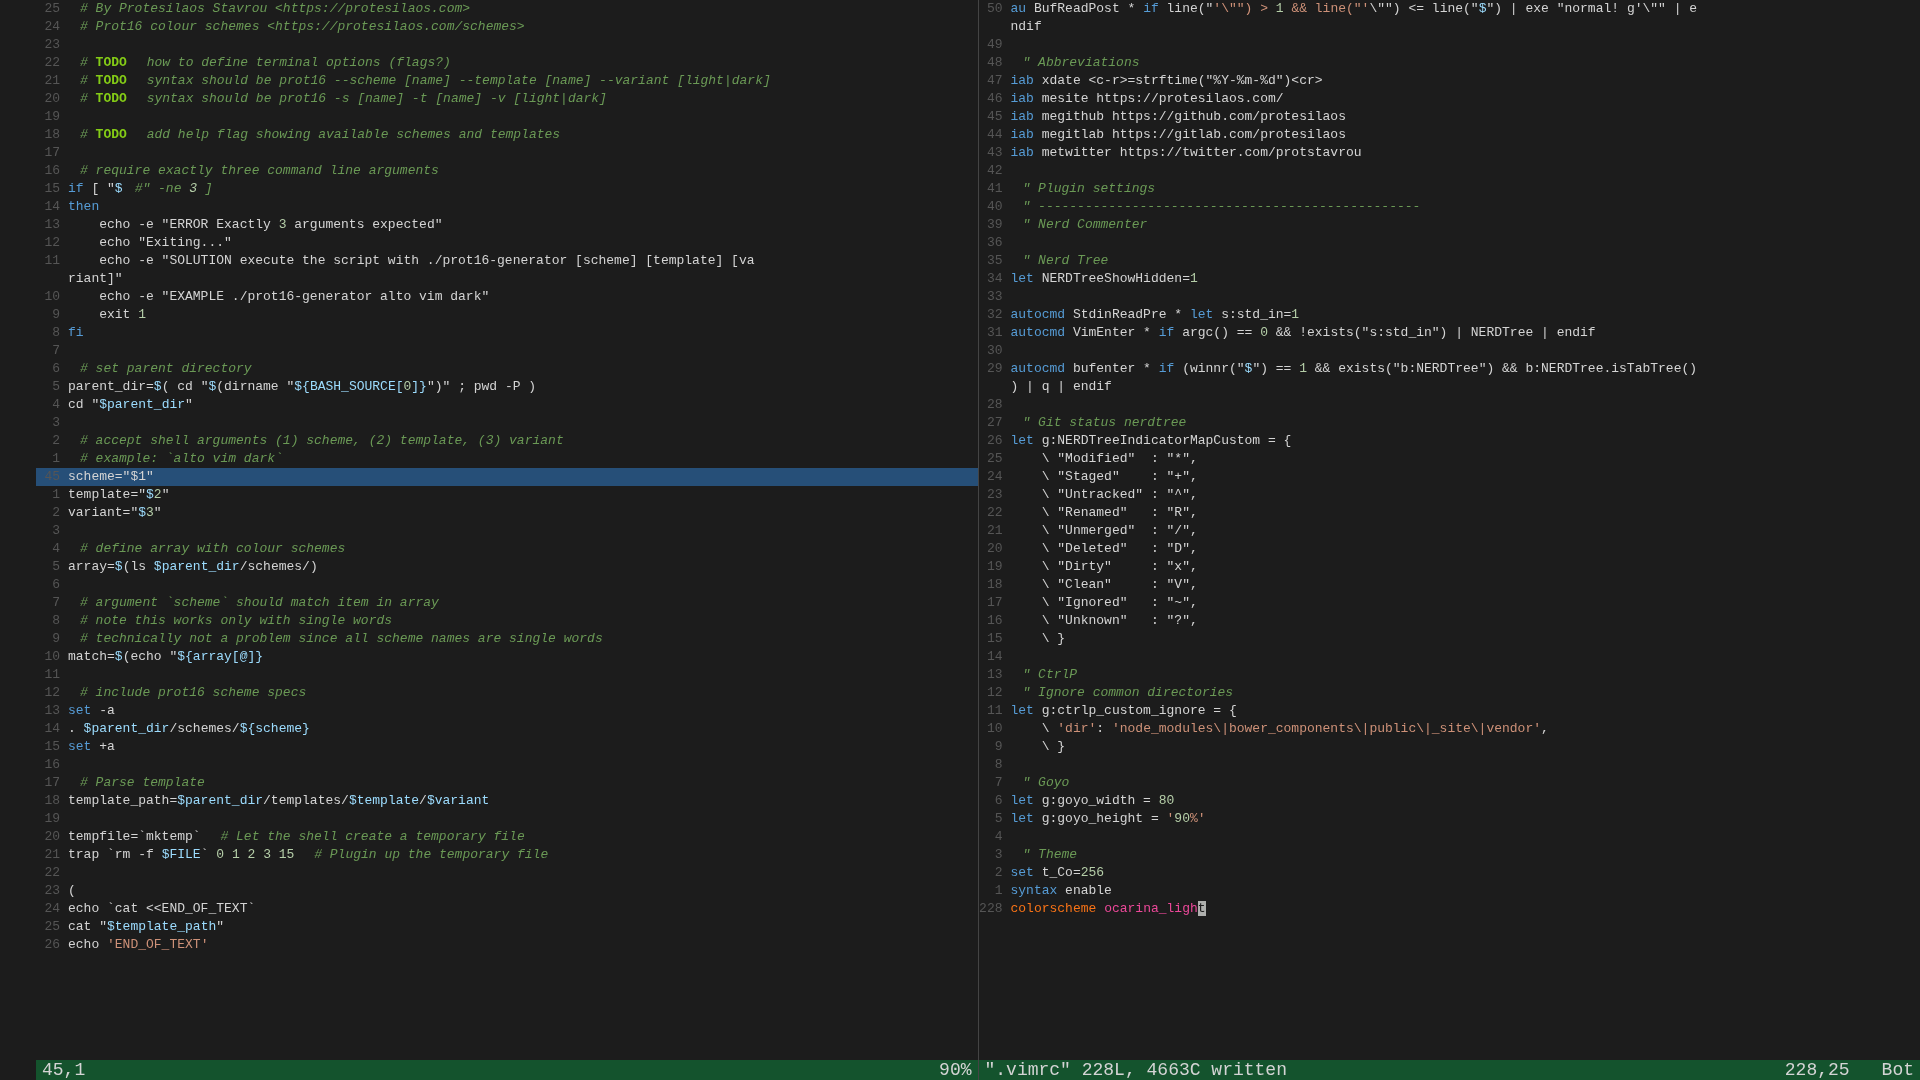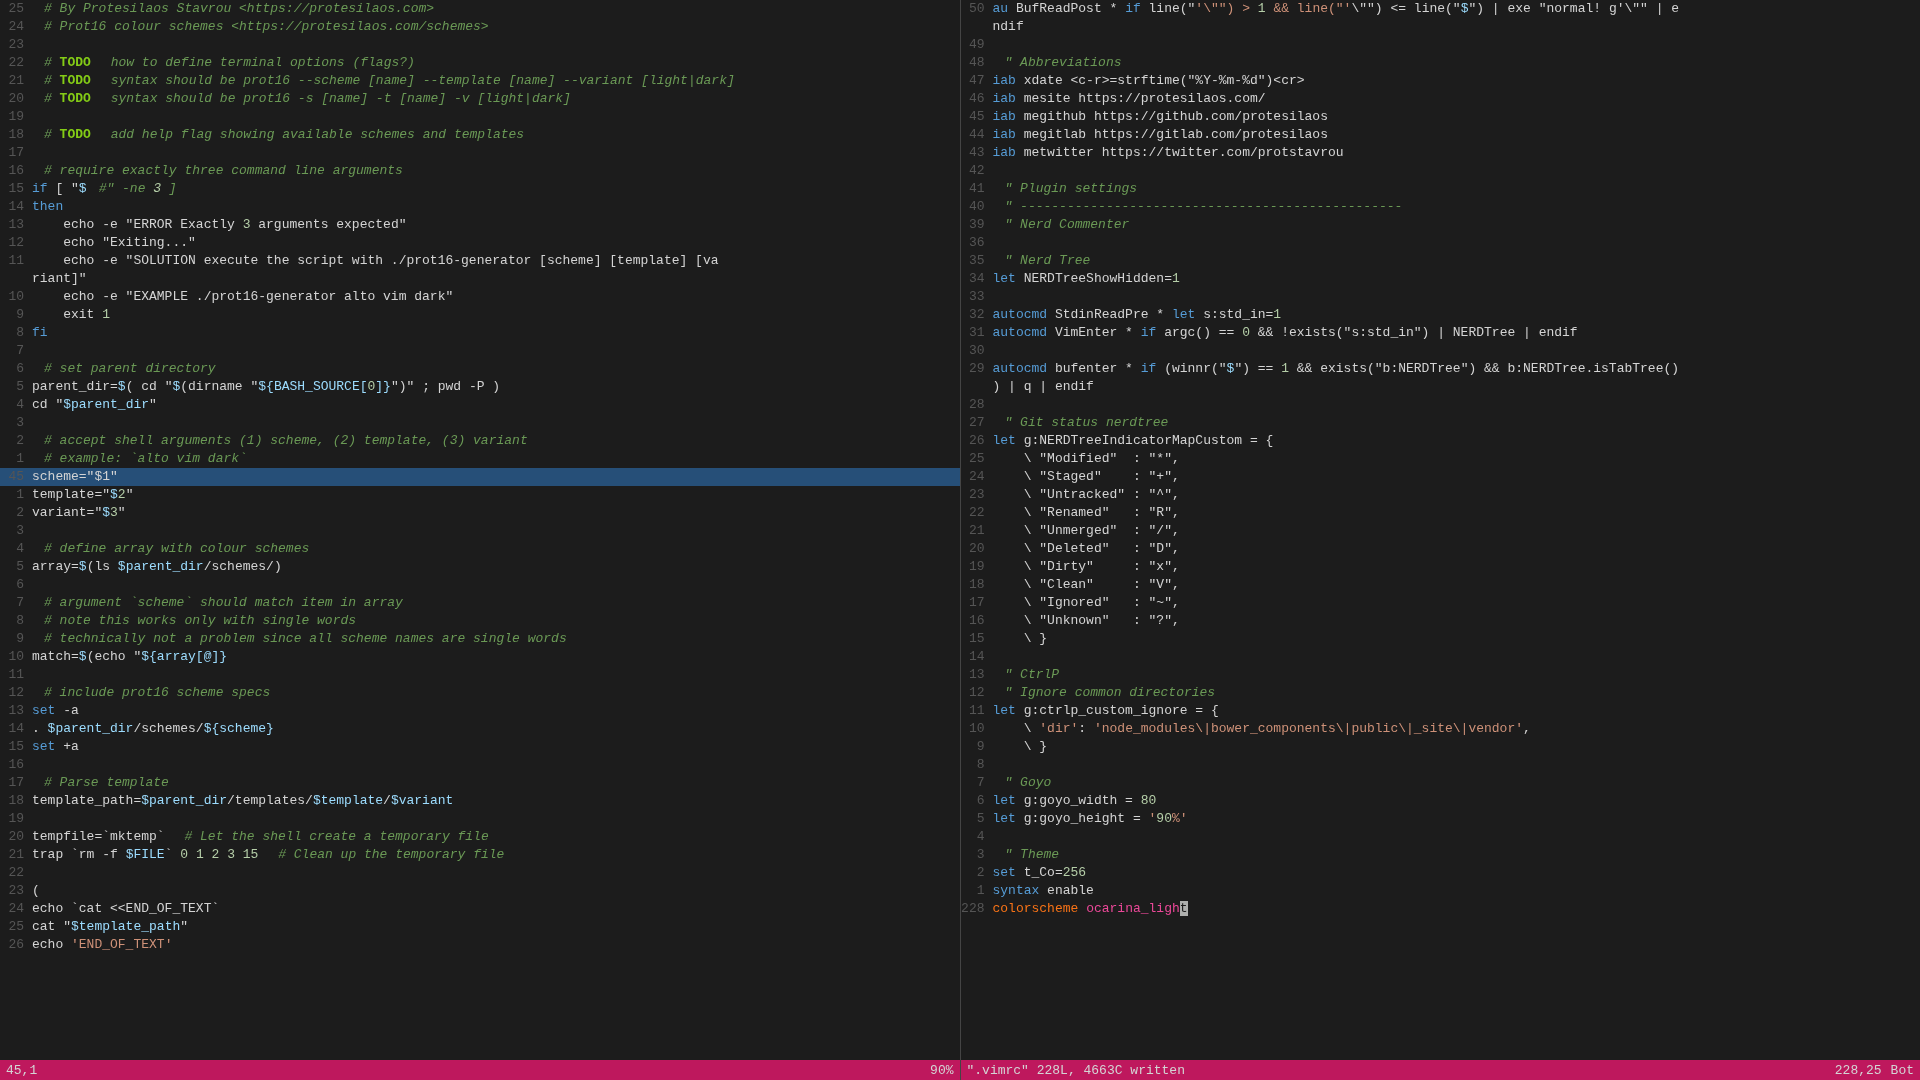--- a/index.html
+++ b/index.html
@@ -15,20 +15,21 @@
       height: 1080px;
       overflow: hidden;
       display: flex;
       flex-direction: column;
     }
     .editor-container {
       display: flex;
       flex: 1;
       height: calc(100% - 40px);
       background-color: #1c1c1c;
+      padding-left: 36px;
     }
     .pane {
       flex: 1;
       overflow: hidden;
       position: relative;
       background-color: #1c1c1c;
     }
     .pane-left {
       border-right: 1px solid #444;
     }
@@ -65,25 +66,25 @@
       color: #1c1c1c;
     }
 
     
     .pane-status {
       position: absolute;
       bottom: 0;
       left: 0;
       right: 0;
       height: 20px;
-      background-color: #be185d;
+      background-color: #14532d;
       display: flex;
       align-items: center;
       padding: 0 6px;
-      font-size: 13px;
+      font-size: 18px;
       color: #d4d4d4;
     }
     .pane-status-left { flex: 1; }
     .pane-status-right { }
 
     .editor-wrapper {
       display: flex;
       flex-direction: column;
       height: 100%;
     }
@@ -142,21 +143,21 @@
             <div class="code-line"><span class="line-num">11</span><span class="line-content"></span></div>
             <div class="code-line"><span class="line-num">12</span><span class="line-content"><span class="c-comment"># include prot16 scheme specs</span></span></div>
             <div class="code-line"><span class="line-num">13</span><span class="line-content"><span class="c-blue">set</span> -a</span></div>
             <div class="code-line"><span class="line-num">14</span><span class="line-content">. <span class="c-variable">$parent_dir</span>/schemes/<span class="c-variable">${scheme}</span></span></div>
             <div class="code-line"><span class="line-num">15</span><span class="line-content"><span class="c-blue">set</span> +a</span></div>
             <div class="code-line"><span class="line-num">16</span><span class="line-content"></span></div>
             <div class="code-line"><span class="line-num">17</span><span class="line-content"><span class="c-comment"># Parse template</span></span></div>
             <div class="code-line"><span class="line-num">18</span><span class="line-content">template_path=<span class="c-variable">$parent_dir</span>/templates/<span class="c-variable">$template</span>/<span class="c-variable">$variant</span></span></div>
             <div class="code-line"><span class="line-num">19</span><span class="line-content"></span></div>
             <div class="code-line"><span class="line-num">20</span><span class="line-content">tempfile=`mktemp` <span class="c-comment"># Let the shell create a temporary file</span></span></div>
-            <div class="code-line"><span class="line-num">21</span><span class="line-content">trap `rm -f <span class="c-variable">$FILE</span>` <span class="c-number">0</span> <span class="c-number">1</span> <span class="c-number">2</span> <span class="c-number">3</span> <span class="c-number">15</span> <span class="c-comment"># Clean up the temporary file</span></span></div>
+            <div class="code-line"><span class="line-num">21</span><span class="line-content">trap `rm -f <span class="c-variable">$FILE</span>` <span class="c-number">0</span> <span class="c-number">1</span> <span class="c-number">2</span> <span class="c-number">3</span> <span class="c-number">15</span> <span class="c-comment"># Plugin up the temporary file</span></span></div>
             <div class="code-line"><span class="line-num">22</span><span class="line-content"></span></div>
             <div class="code-line"><span class="line-num">23</span><span class="line-content">(</span></div>
             <div class="code-line"><span class="line-num">24</span><span class="line-content">echo `cat &lt;&lt;END_OF_TEXT`</span></div>
             <div class="code-line"><span class="line-num">25</span><span class="line-content">cat "<span class="c-variable">$template_path</span>"</span></div>
             <div class="code-line"><span class="line-num">26</span><span class="line-content">echo <span class="c-orange">'END_OF_TEXT'</span></span></div>
           </div>
       </div>
       <div class="pane-status">
         <span class="pane-status-left">45,1</span>
         <span class="pane-status-right">90%</span>
@@ -217,17 +218,17 @@
             <div class="code-line"><span class="line-num">4</span><span class="line-content"></span></div>
             <div class="code-line"><span class="line-num">3</span><span class="line-content"><span class="c-comment">" Theme</span></span></div>
             <div class="code-line"><span class="line-num">2</span><span class="line-content"><span class="c-blue">set</span> t_Co=<span class="c-number">256</span></span></div>
             <div class="code-line"><span class="line-num">1</span><span class="line-content"><span class="c-blue">syntax</span> enable</span></div>
             <div class="code-line"><span class="line-num">228</span><span class="line-content"><span class="c-yellow">colorscheme </span><span class="c-cyan">ocarina_ligh</span><span class="cursor-char">t</span></span></div>
           </div>
       </div>
       <div class="pane-status">
         <span class="pane-status-left">".vimrc" 228L, 4663C written</span>
         <span class="pane-status-right">228,25</span>
-        <span style="margin-left:9px;">Bot</span>
+        <span style="margin-left:32px;">Bot</span>
       </div>
     </div>
   </div>
 </div>
 
 </body></html>

